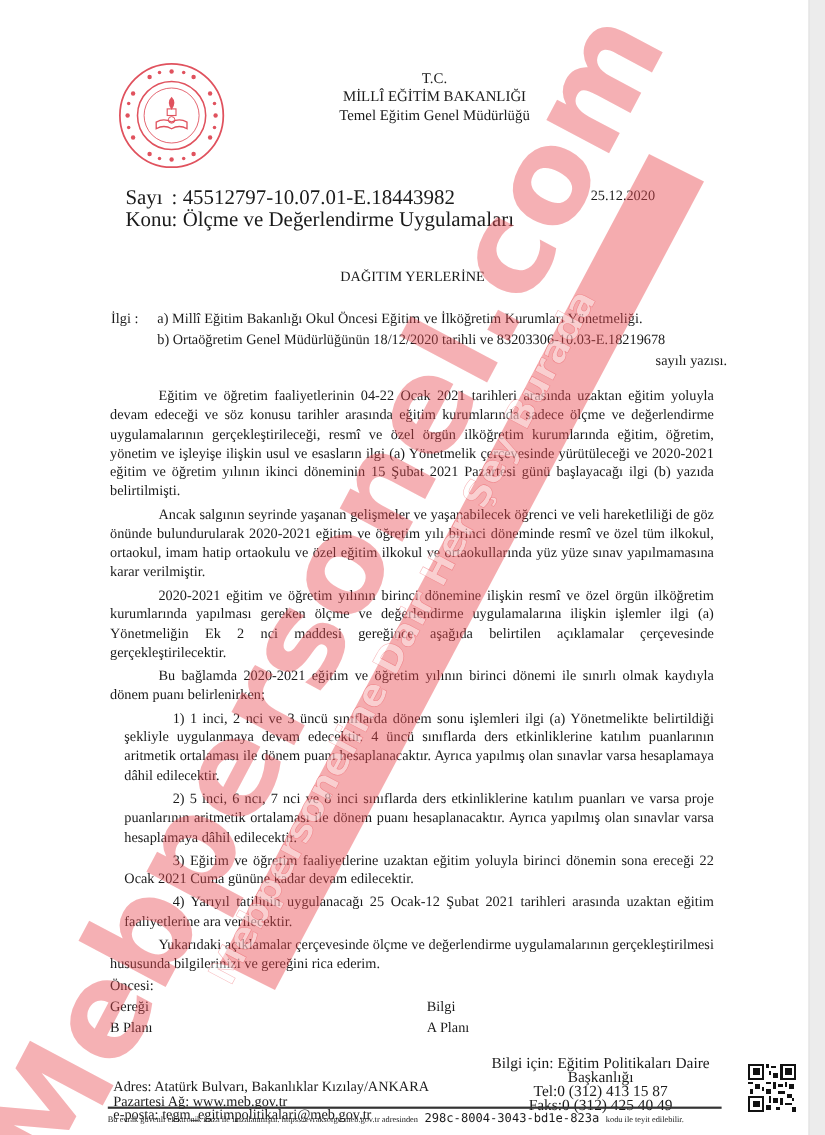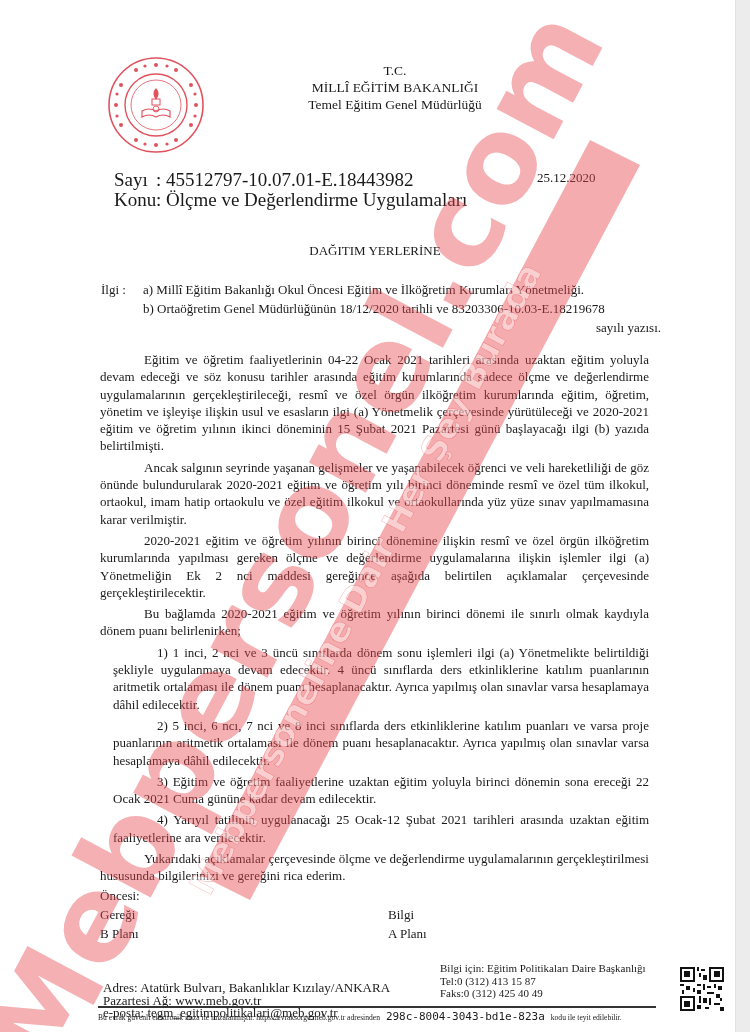--- a/index.html
+++ b/index.html
@@ -18,21 +18,21 @@
   .ilgi .b { padding-left:42px; }
   .ilgi .b2 { padding-left:53px;text-align:right; }
   .body { position:absolute; left:100px; top:351px; width:549px; font-size:13px; line-height:17.3px; text-align:justify; }
   .body p { margin:0 0 4px 0; text-indent:44px; }
   .body p.item { margin-left:13px; text-indent:44px; }
   .sign { position:absolute; left:540px; top:850px; width:110px; text-align:center; font-size:13px; line-height:19px; }
   .dagitim { position:absolute; left:100px; top:886px; font-size:13px; line-height:19px; }
   .dagitim .row { display:flex; }
   .dagitim .c1 { width:288px; }
   .footer-l { position:absolute; left:103px; top:962px; font-size:13px; line-height:12.5px; font-family:Liberation Serif, serif;margin-top:20px; }
-  .footer-r { position:absolute; left:440px; top:962px; width:212px; text-align:left; font-size:11px; line-height:12.5px; }
+  .footer-r { position:absolute; left:440px; top:962px; width:212px; text-align:center; font-size:14px; line-height:12.5px; }
   .rule { position:absolute; left:98px; top:1006px; width:558px; height:1.5px; background:#333; }
   .verify { position:absolute; left:98px; top:1010px; font-size:7.6px; white-space:nowrap; }
   .verify .code { font-family:"DejaVu Sans Mono", monospace; font-size:11px; margin:0 4px; }
   .qr { position:absolute; left:680px; top:967px; width:44px; height:44px; }
   .watermark { position:absolute; left:0; top:0; width:750px; height:1032px; pointer-events:none; }
 </style>
 </head>
 <body>
 
 <div class="page">

